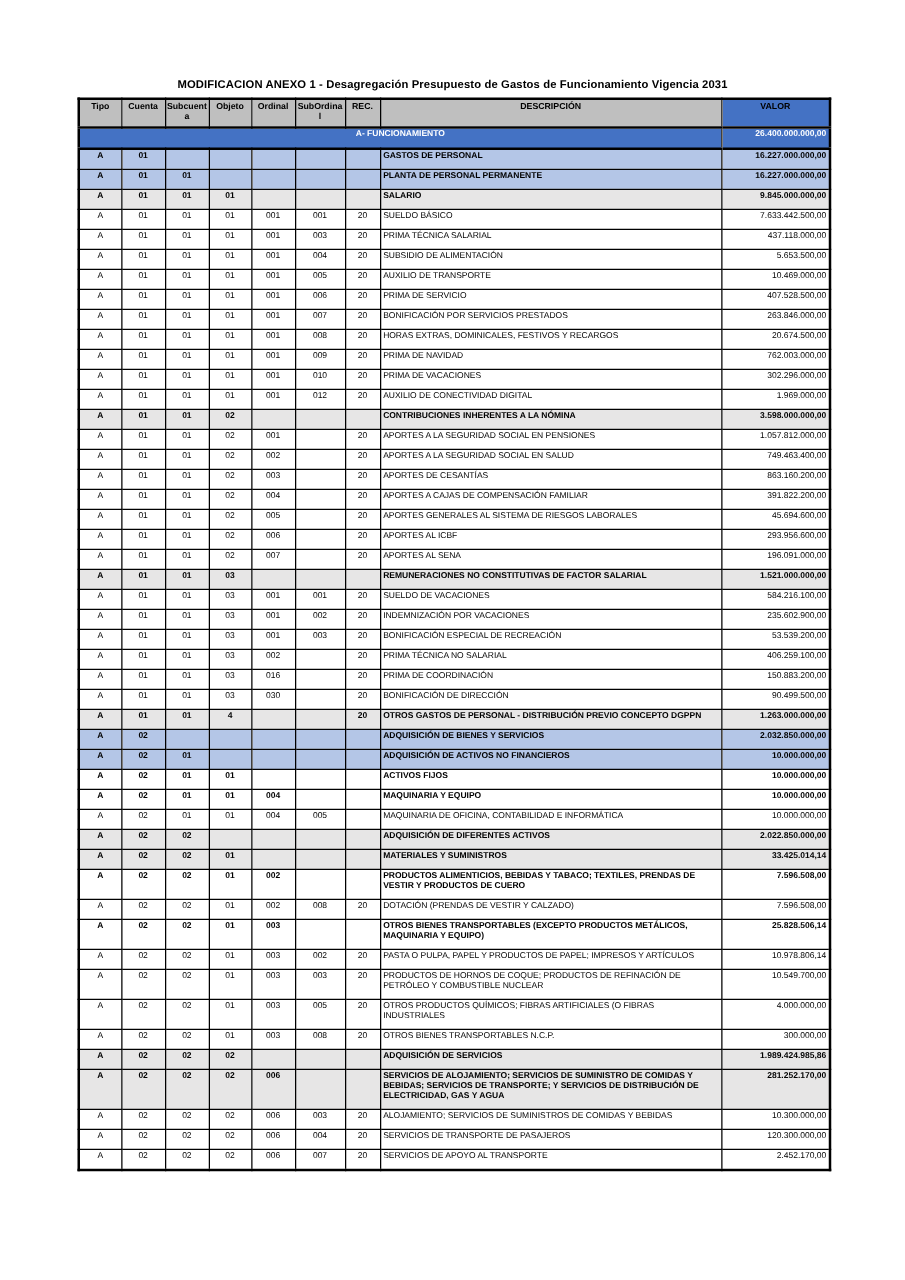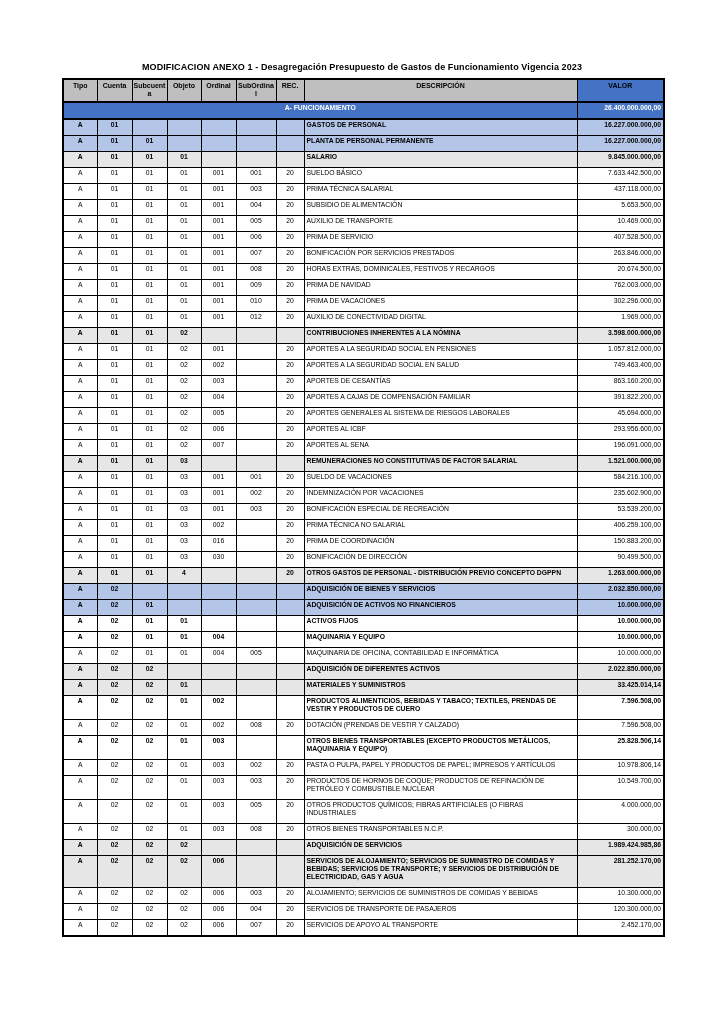--- a/index.html
+++ b/index.html
@@ -53,21 +53,21 @@
   tr.gray td { background:var(--light-gray, #E7E6E6); font-weight:bold; }
   tr.boldwhite td { background:#ffffff; font-weight:bold; }
   tr.plain td { background:#ffffff; font-weight:normal; }
   td.code  { text-align:center; }
   td.desc  { text-align:left; }
   td.valor { text-align:right; }
 </style>
 </head>
 <body>
 
-<div class="doc-title">MODIFICACION ANEXO 1 - Desagregación Presupuesto de Gastos de Funcionamiento Vigencia 2023</div>
+<div class="doc-title">MODIFICACION ANEXO 1 - Desagregación Presupuesto de Gastos de Funcionamiento Vigencia 2031</div>
 
 <table class="budget">
   <colgroup>
     <col style="width:34px">
       <col style="width:35px">
       <col style="width:35px">
     <col style="width:34px">
       <col style="width:35px">
       <col style="width:40px">
     <col style="width:28px">

